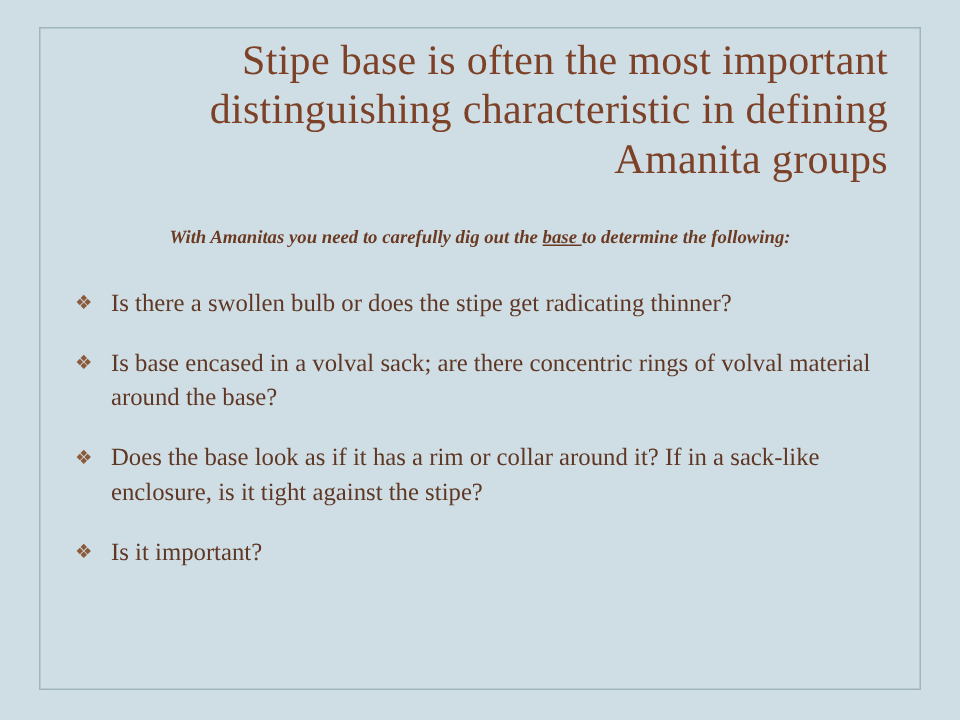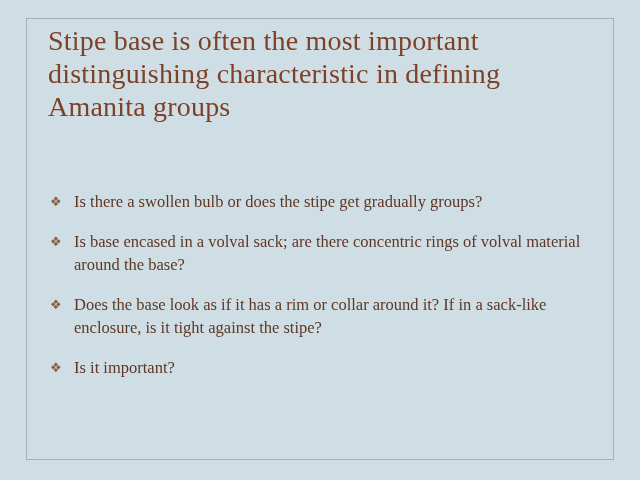--- a/index.html
+++ b/index.html
@@ -28,21 +28,21 @@
     width: 588px;
     height: 442px;
     border: 1px solid #9fb4bd;
     box-sizing: border-box;
   }
   .title {
     position: absolute;
     left: 48px;
     top: 24px;
     width: 544px;
-    text-align: left;
+    text-align: right;
     color: #7d4127;
     font-family: "Liberation Serif", serif;
     font-size: 28px;
     line-height: 33px;
     letter-spacing: 0.2px;
   }
   .subtitle {
     position: absolute;
     left: 60px;
     top: 150px;
@@ -85,26 +85,27 @@
 </style>
 </head>
 <body>
 
 <div class="slide">
 
   <div class="slide-border"></div>
 
   <div class="title">Stipe base is often the most important distinguishing characteristic in defining Amanita groups</div>
 
+  <div class="subtitle"><span>With Amanitas you need to carefully dig out the </span><span class="underlined"> base </span><span> to determine the following:</span></div>
 
   <div class="bullets">
 
     <div class="bullet">
       <span class="bullet-marker">❖</span>
-      <span class="bullet-text">Is there a swollen bulb or does the stipe get gradually groups?</span>
+      <span class="bullet-text">Is there a swollen bulb or does the stipe get radicating thinner?</span>
     </div>
 
     <div class="bullet">
       <span class="bullet-marker">❖</span>
       <span class="bullet-text">Is base encased in a volval sack; are there concentric rings of volval material around the base?</span>
     </div>
 
     <div class="bullet">
       <span class="bullet-marker">❖</span>
       <span class="bullet-text">Does the base look as if it has a rim or collar around it? If in a sack-like enclosure, is it tight against the stipe?</span>

